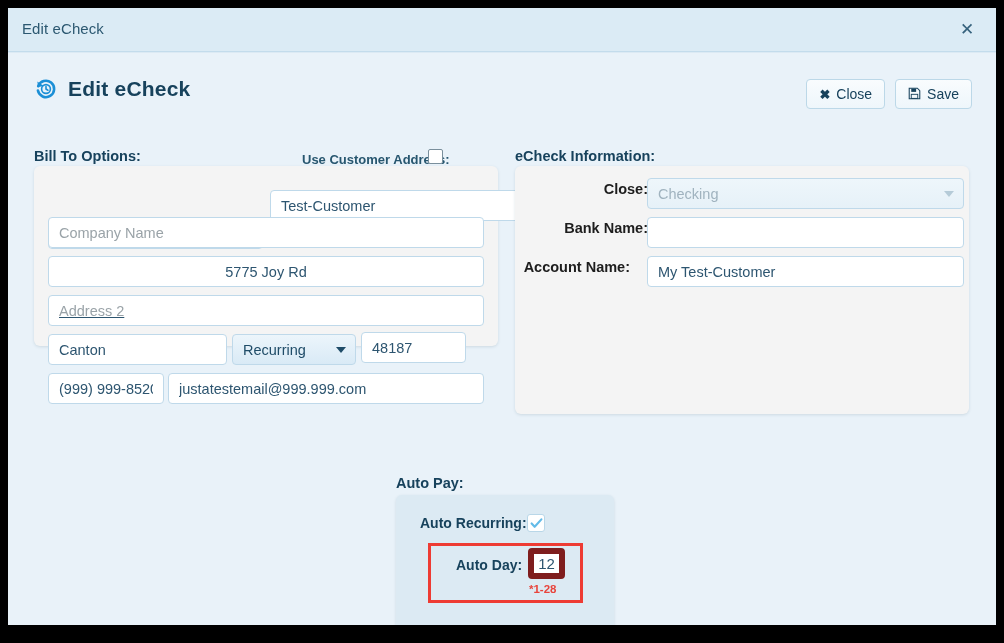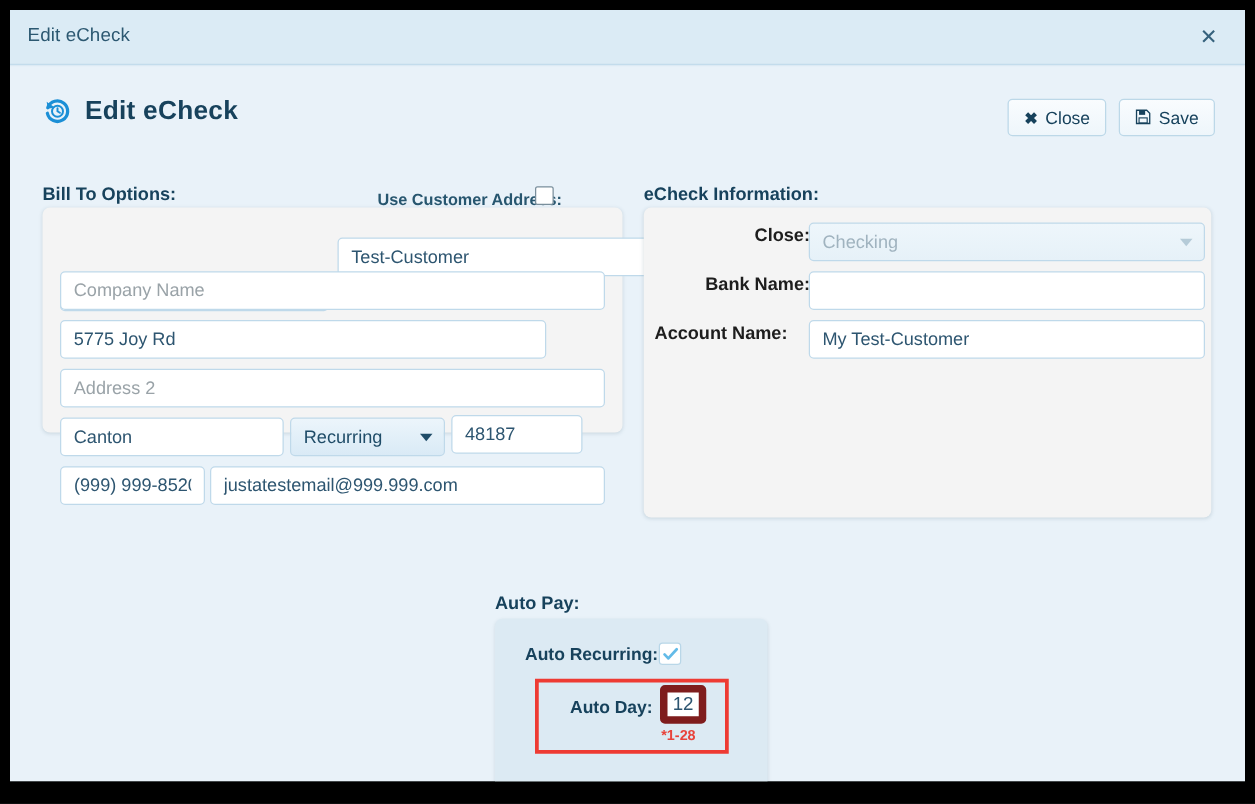--- a/index.html
+++ b/index.html
@@ -332,23 +332,23 @@
     <div class="chk" style="left:420px; top:96px;"></div>
 
     <div class="panel" style="left:26px; top:113px; width:464px; height:180px;">
     </div>
 
     <input class="fld" style="left: 40px; top: 125px; width: 215px; height: 31px; margin-top: 40px;" value="My">
     <input class="fld" style="left: 262px; top: 125px; width: 256px; height: 31px; margin-top: 12px;" value="Test-Customer">
 
     <input class="fld" style="left: 40px; top: 164px; width: 436px; height: 31px;" placeholder="Company Name">
 
-    <input class="fld" style="left: 40px; top: 203px; width: 389px; height: 31px;" value="5775 Joy Rd">
-
-    <input class="fld" style="left: 40px; top: 242px; width: 436px; height: 31px;" placeholder="Address 2">
+    <input class="fld" style="left: 40px; top: 203px; width: 436px; height: 31px; text-align: center;" value="5775 Joy Rd">
+
+    <input class="fld" style="left: 40px; top: 242px; width: 436px; height: 31px; text-decoration: underline;" placeholder="Address 2">
 
     <input class="fld" style="left: 40px; top: 281px; width: 179px; height: 31px;" value="Canton">
     <div class="ddl" style="left:224px; top:281px; width:124px; height:31px;">
       <span>Recurring</span>
       <span class="caret"></span>
     </div>
     <input class="fld" style="left: 353px; top: 279px; width: 105px; height: 31px;" value="48187">
 
     <input class="fld" style="left: 40px; top: 320px; width: 116px; height: 31px;" value="(999) 999-8520">
     <input class="fld" style="left: 160px; top: 320px; width: 316px; height: 31px;" value="justatestemail@999.999.com">

